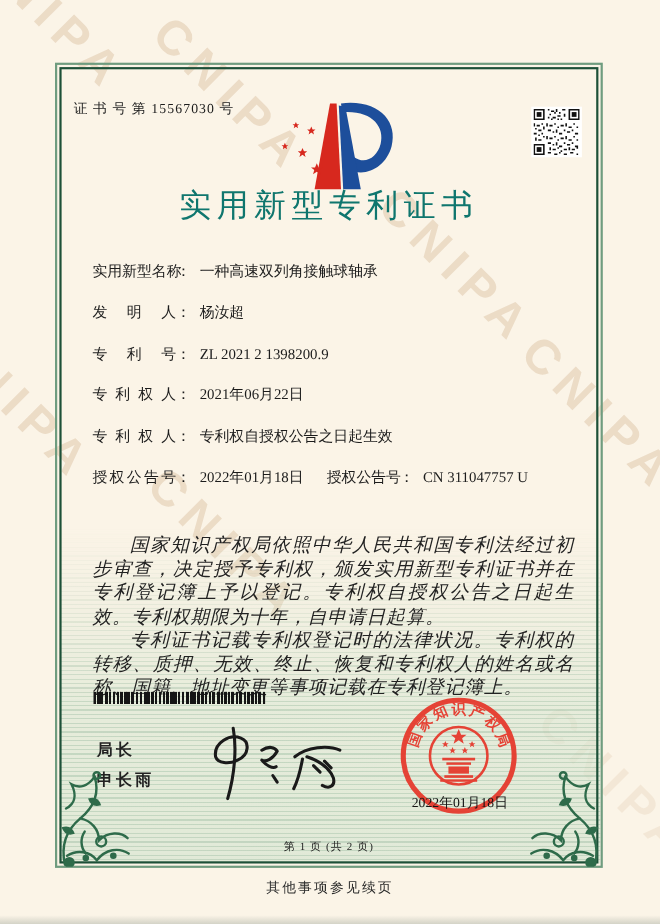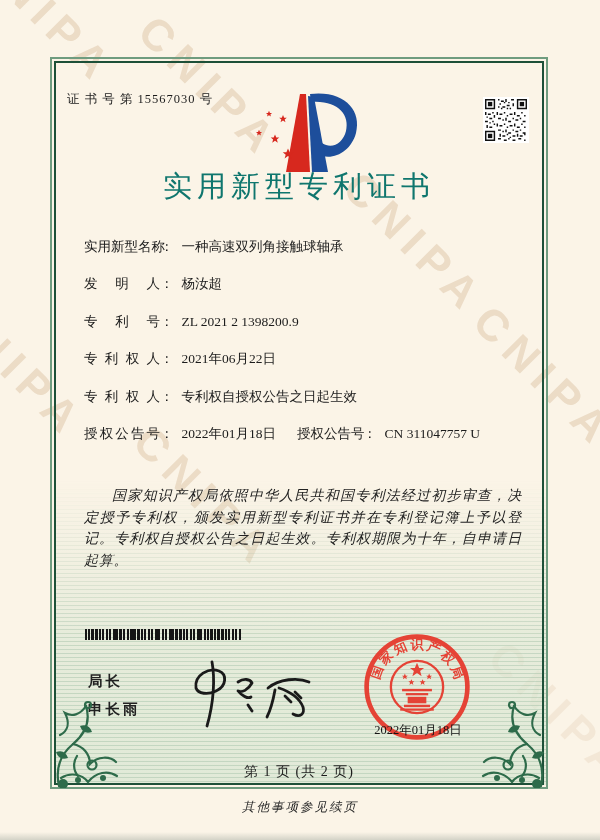--- a/index.html
+++ b/index.html
@@ -66,21 +66,21 @@
     text-align:justify; text-align-last:justify;
     vertical-align:top;
   }
   .fcolon { margin-right:8px; }
   .fpair2 { position:absolute; left:213px; top:0; }
   .fpair2 .flabel { width:66px; }
 
   
   .paras {
     left:84px; top:485px; width:438px;
-    font-size:14px; line-height:21.5px; letter-spacing:0.8px;
+    font-size:17px; line-height:21.5px; letter-spacing:0.8px;
     font-style:italic; text-align:justify; color:#222;
   }
   .paras p { text-indent:2em; }
 
   
   .barcode {
     left:85px; top:629px; width:156px; height:11px;
     background-image:
       repeating-linear-gradient(90deg,#151515 0 2px,transparent 2px 3.5px),
       repeating-linear-gradient(90deg,#151515 0 1px,transparent 1px 6px),
@@ -91,22 +91,22 @@
     font-weight:bold; font-size:14.5px; letter-spacing:3px; color:#222;
   }
   .signer-title { left:88px; top:672px; }
   .signer-name  { left:88px; top:700px; }
   .signature { left:182px; top:658px; }
   .seal { left:361px; top:631px; }
   .seal-date {
     left:364px; top:722px; width:108px; text-align:center;
     font-size:12.5px; color:#141414; font-weight:500; z-index:5;
   }
-  .page-info { left:50px; top:763px; width:498px; text-align:center; font-size:14px; letter-spacing:1px; }
-  .footer-note { left:0; top:799px; width:600px; text-align:center; font-size:12.5px; font-style:italic; letter-spacing:2px; color:#2a2a2a; }
+  .page-info { left:50px; top:763px; width:498px; text-align:center; font-size:10px; letter-spacing:1px; }
+  .footer-note { left:0; top:799px; width:600px; text-align:center; font-size:12.5px; letter-spacing:2px; color:#2a2a2a; }
 
   .ornament { z-index:4; }
   .ornament-left  { left:51px; top:694px; }
   .ornament-right { left:463px; top:694px; transform:scaleX(-1); }
 
   .bottom-edge {
     left:0; top:832px; width:600px; height:8px;
     background:linear-gradient(0deg,#b3b8ad,rgba(179,184,173,0)); opacity:.55; z-index:6;
   }
 </style>
@@ -178,20 +178,21 @@
   <div class="frow">
     <span class="flabel">授权公告号</span><span class="fcolon">：</span><span>2022年01月18日</span>
     <span class="fpair2">
       <span class="flabel">授权公告号</span><span class="fcolon">：</span><span>CN 311047757 U</span>
     </span>
   </div>
 </div>
 
 <div class="abs content paras">
   <p>国家知识产权局依照中华人民共和国专利法经过初步审查，决定授予专利权，颁发实用新型专利证书并在专利登记簿上予以登记。专利权自授权公告之日起生效。专利权期限为十年，自申请日起算。</p>
+  <p>专利证书记载专利权登记时的法律状况。专利权的转移、质押、无效、终止、恢复和专利权人的姓名或名称、国籍、地址变更等事项记载在专利登记簿上。</p>
 </div>
 
 <div class="abs content barcode"></div>
 
 <div class="abs content signer signer-title">局长</div>
 <div class="abs content signer signer-name">申长雨</div>
 
 <svg class="abs content signature" width="132" height="74" viewBox="0 0 132 74">
   <g fill="none" stroke="#1a1a1a" stroke-width="2.8" stroke-linecap="round" stroke-linejoin="round">
     <path d="M14,30 C12,17 27,9 37,13 C45,16 45,28 34,33 C26,37 16,36 14,30 Z"></path>

